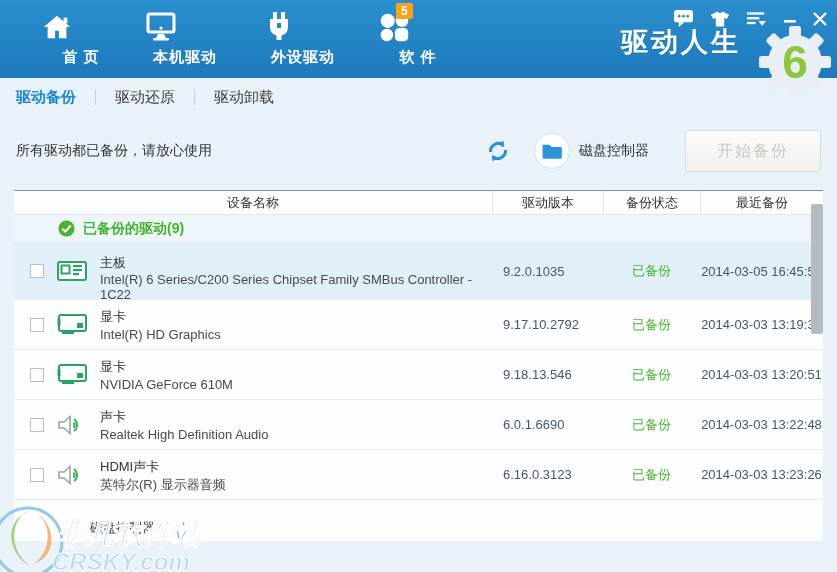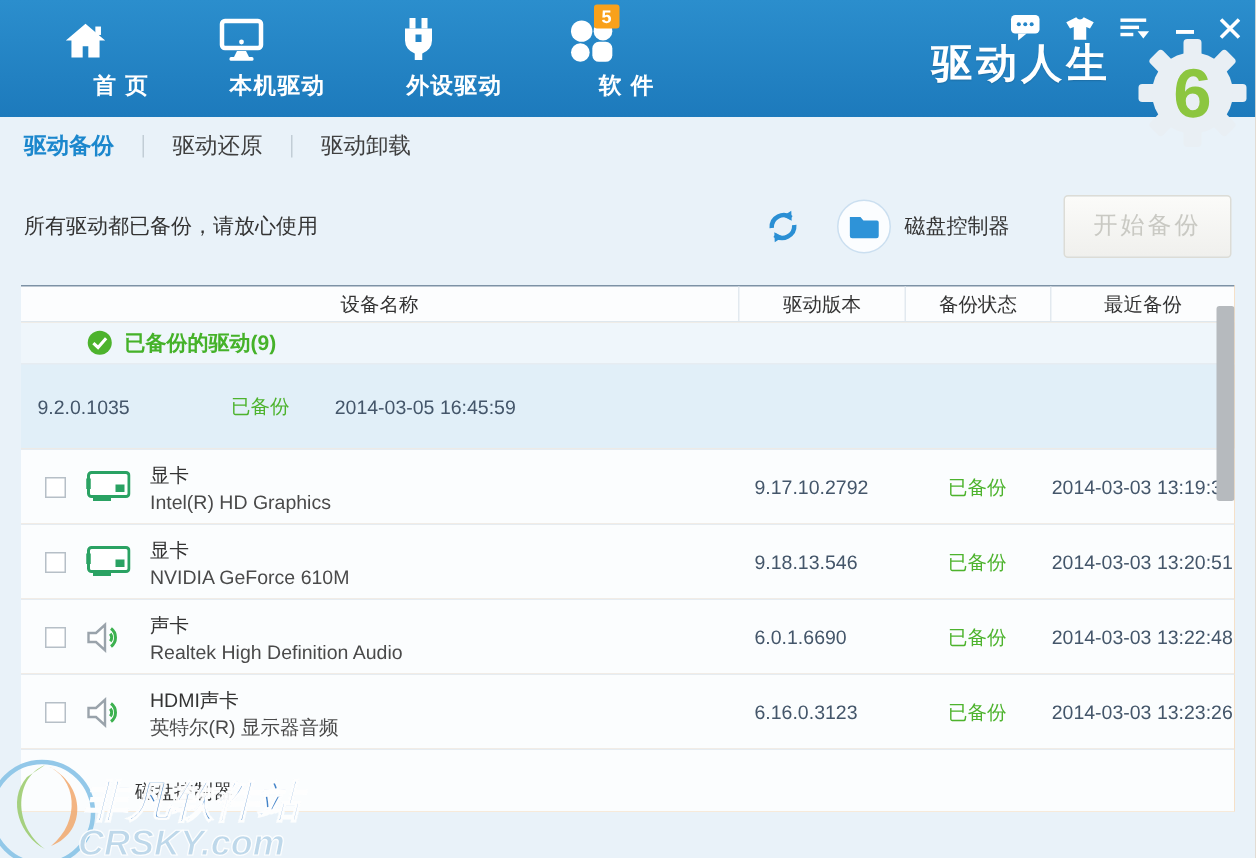--- a/index.html
+++ b/index.html
@@ -36,21 +36,21 @@
   
   .status-row{position:absolute;top:128px;left:16px;right:16px;height:46px;
     display:flex;align-items:center;z-index:2;}
   .status-msg{font-size:14px;color:#333;}
   .actions{margin-left:auto;display:flex;align-items:center;}
   .refresh-btn{width:24px;height:24px;margin-right:24px;cursor:pointer;}
   .folder-btn{width:36px;height:36px;border:1px solid #cbdff0;border-radius:50%;
     background:#fbfdff;display:flex;align-items:center;justify-content:center;
     margin-right:9px;cursor:pointer;}
   .settings-label{font-size:14px;color:#333;margin-right:36px;cursor:pointer;}
-  .start-btn{width:112px;height:42px;background:linear-gradient(#fbfbf9,#f0f0ed);
+  .start-btn{width:136px;height:42px;background:linear-gradient(#fbfbf9,#f0f0ed);
     border:1px solid #dcdcd6;border-radius:3px;color:#c9c9c3;font-size:16px;
     text-align:center;line-height:40px;letter-spacing:2px;}
 
   
   .table{position:absolute;left:14px;right:14px;top:190px;height:351px;
     background:#fdba74;overflow:hidden;}
   .thead{height:25px;border-top:1px solid #7d92a5;border-bottom:1px solid #dfe7ed;
     display:flex;background:#fcfdfe;}
   .th{font-size:13px;color:#333;display:flex;align-items:center;justify-content:center;}
   .th-name{flex:1;}
@@ -227,20 +227,36 @@
 
     <div class="section-row">
       <svg width="17" height="17" viewBox="0 0 18 18">
           <circle cx="9" cy="9" r="8.5" fill="#4db32d"></circle>
           <path d="M4.5 9.2 L7.8 12.3 L13.5 5.8" fill="none" stroke="#fff" stroke-width="2.2"></path>
         </svg>
       <span class="section-label">已备份的驱动(9)</span>
     </div>
 
     <div class="row highlight">
+      <div class="cell-name">
+        <span class="checkbox"></span>
+        <span class="dev-ic">
+          <svg width="30" height="24" viewBox="0 0 30 24">
+              <rect x="1" y="3" width="28" height="18" rx="2" fill="#fff" stroke="#2aa263" stroke-width="2"></rect>
+              <rect x="4.5" y="6.5" width="8" height="8" fill="none" stroke="#2aa263" stroke-width="2"></rect>
+              <rect x="16" y="6" width="9" height="2.2" fill="#2aa263"></rect>
+              <rect x="16" y="10" width="9" height="2.2" fill="#2aa263"></rect>
+              <rect x="16" y="14" width="6" height="2.2" fill="#2aa263"></rect>
+            </svg>
+        </span>
+        <span class="dev-texts">
+          <span class="dev-type">主板</span>
+          <span class="dev-name">Intel(R) 6 Series/C200 Series Chipset Family SMBus Controller - 1C22</span>
+        </span>
+      </div>
       <div class="cell-version">9.2.0.1035</div>
       <div class="cell-status">已备份</div>
       <div class="cell-date">2014-03-05 16:45:59</div>
     </div>
 
     <div class="row">
       <div class="cell-name">
         <span class="checkbox"></span>
         <span class="dev-ic">
           <svg width="30" height="24" viewBox="0 0 30 24">

